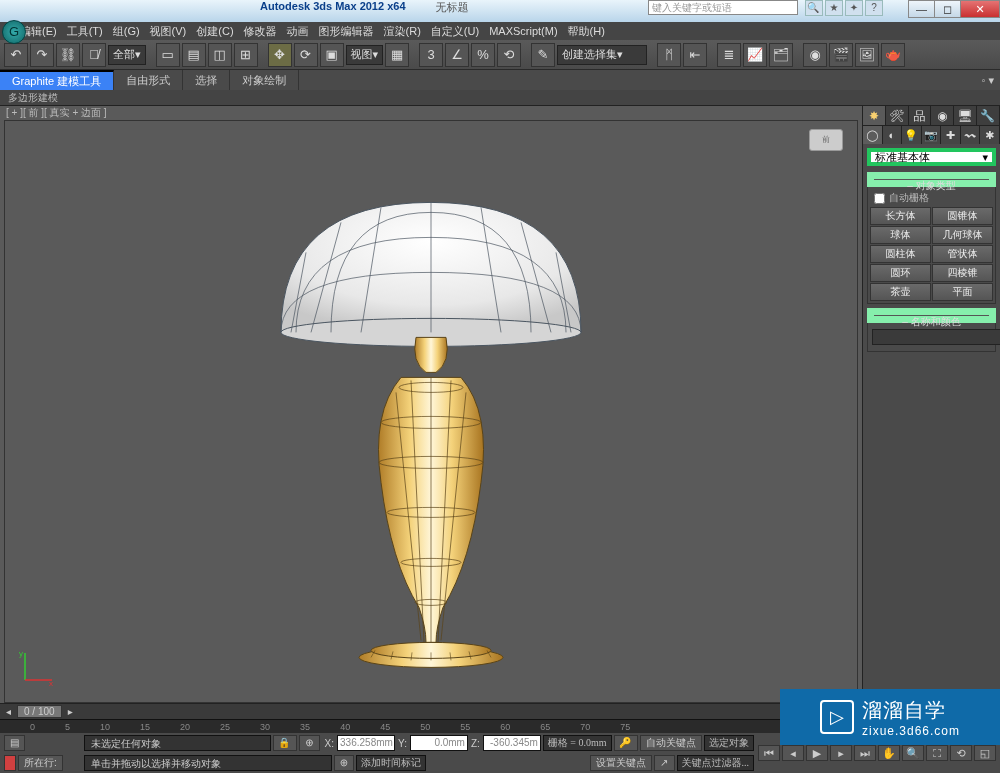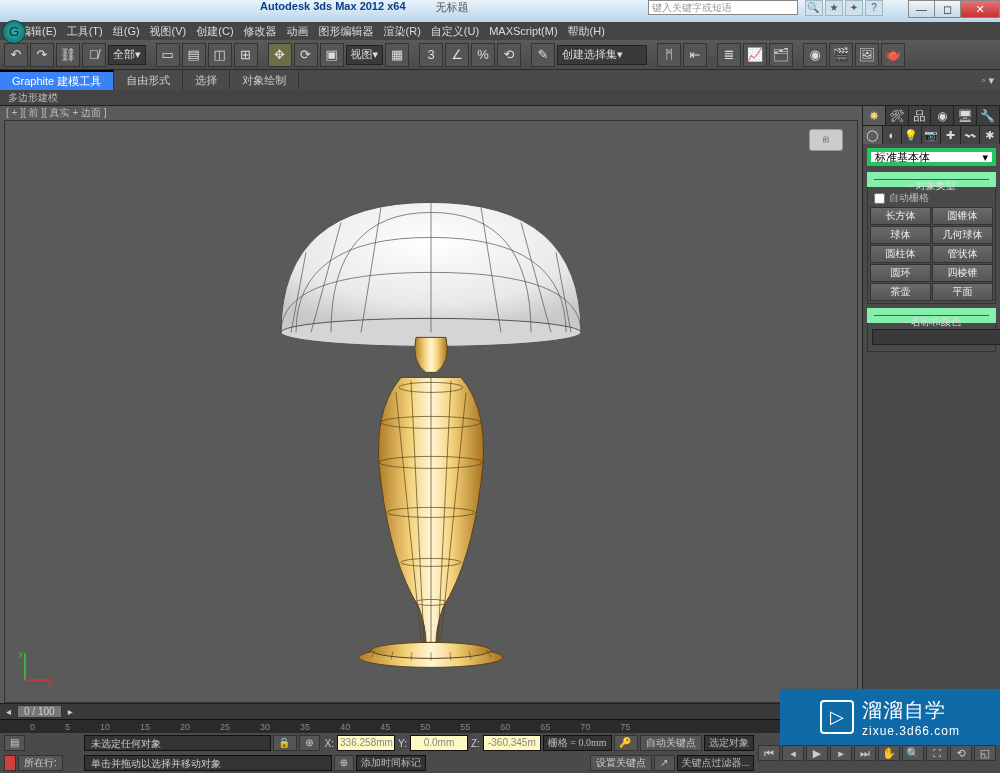--- a/index.html
+++ b/index.html
@@ -77,21 +77,21 @@
 
 .status { height: 40px; background: #4a4a4a; display: flex; font-size: 10px; color: #ccc; }
 .status .left { display:flex; flex-direction:column; }
 .status .row1 { display:flex; align-items:center; height:20px; gap:2px; padding-left:4px;}
 .status .btn { height:16px; padding:0 5px; background:#555; border:1px solid #333; line-height:14px;}
 .status .btn.red { background:#d04040; color:#fff;}
 .status .field { height:16px; padding:0 4px; background:#333; border:1px solid #111; min-width:50px; line-height:14px; color:#bbb;font-family:Liberation Serif, serif;}
 .status .coords { display:flex; gap:0;}
 .status .coords .c { display:flex; align-items:center;}
 .status .coords .c label { padding:0 3px; color:#ccc;}
-.status .coords .c span { background:#fef9c3; border:1px solid #111; width:58px; height:16px; line-height:14px; padding:0 2px; text-align:center; color:#888;}
+.status .coords .c span { background:#ffffff; border:1px solid #111; width:58px; height:16px; line-height:14px; padding:0 2px; text-align:right; color:#888;}
 .status .msg { flex:1; padding-left:6px; height:16px; line-height:16px; background:#333; border:1px solid #111;}
 .status .right { margin-left:auto; display:flex; flex-wrap:wrap; align-items:center; gap:2px; padding:2px 4px;}
 .status .key { width:22px; height:16px; background:#555; border:1px solid #333; font-size:11px; text-align:center; line-height:14px;}
 
 
 .watermark { position: absolute; right: 0; bottom: 28px; width: 220px; height: 56px; background: #0f6aa8; display: flex; align-items: center; justify-content: center; gap: 8px; color: #fff; }
 .watermark .logos { width: 34px; height: 34px; border: 2px solid #fff; border-radius: 4px; display:flex; align-items:center; justify-content:center; font-size:18px;}
 .watermark .txt { display:flex; flex-direction:column; }
 .watermark .big { font-size: 20px; font-weight: normal; letter-spacing:1px;}
 .watermark .small { font-size: 12px; letter-spacing: 1px; }

